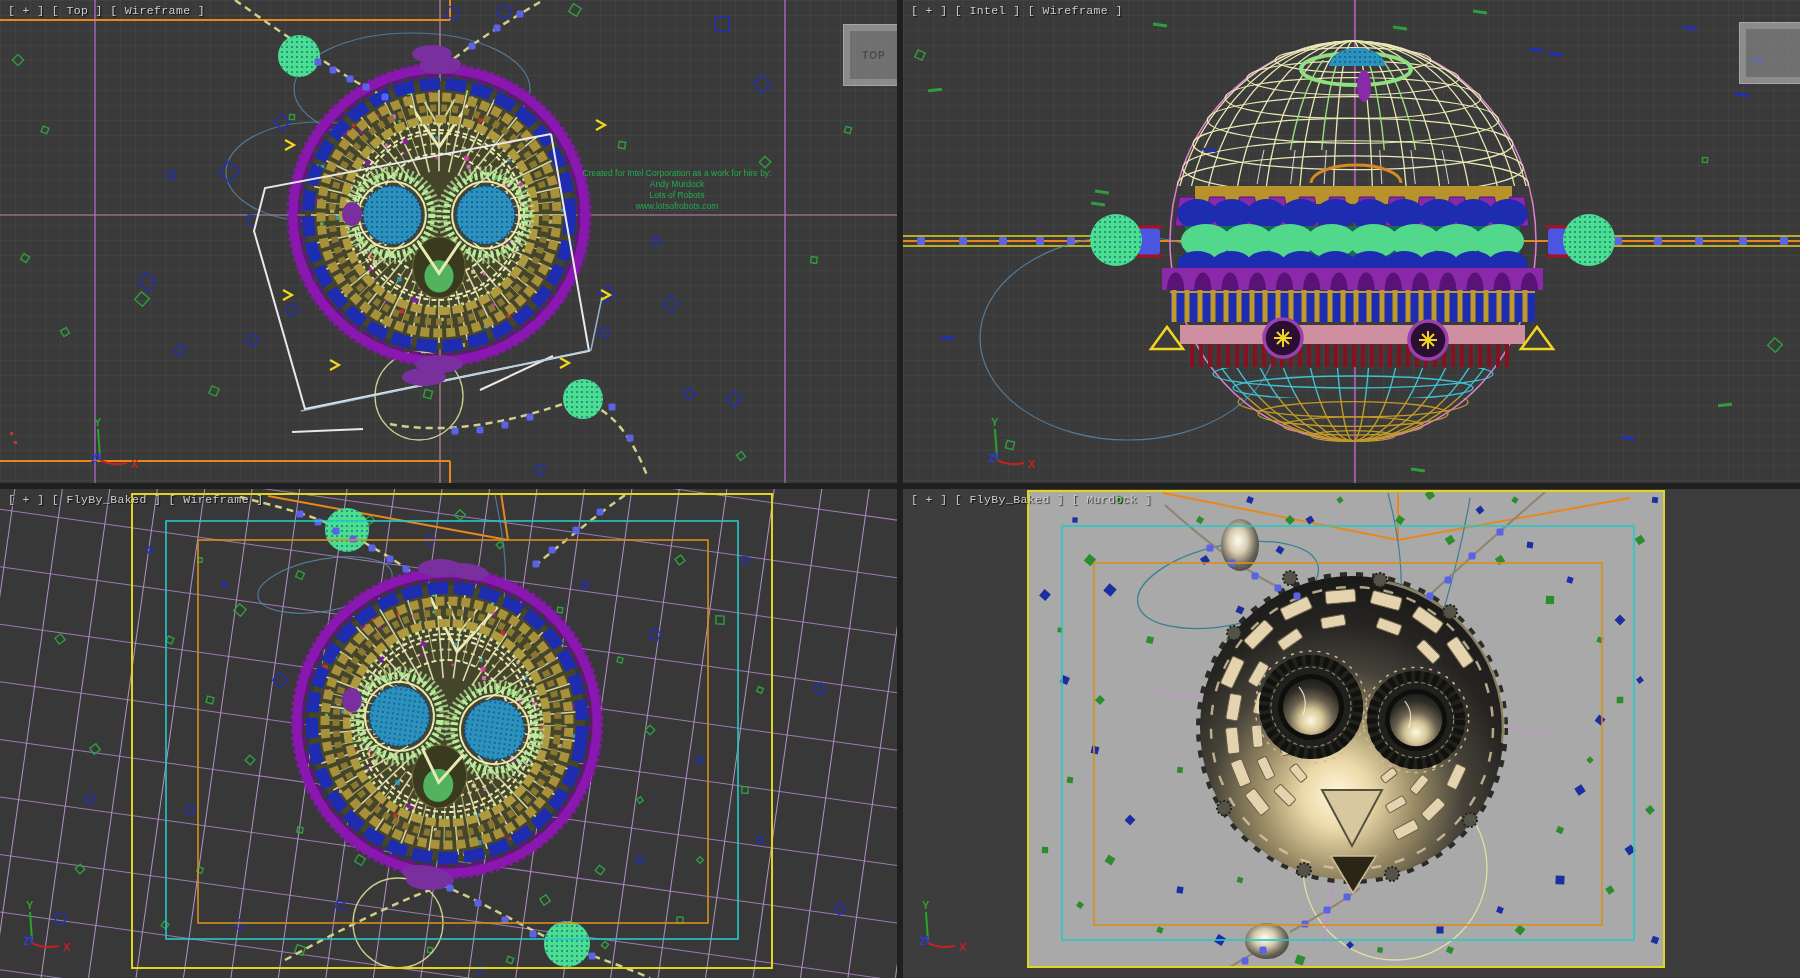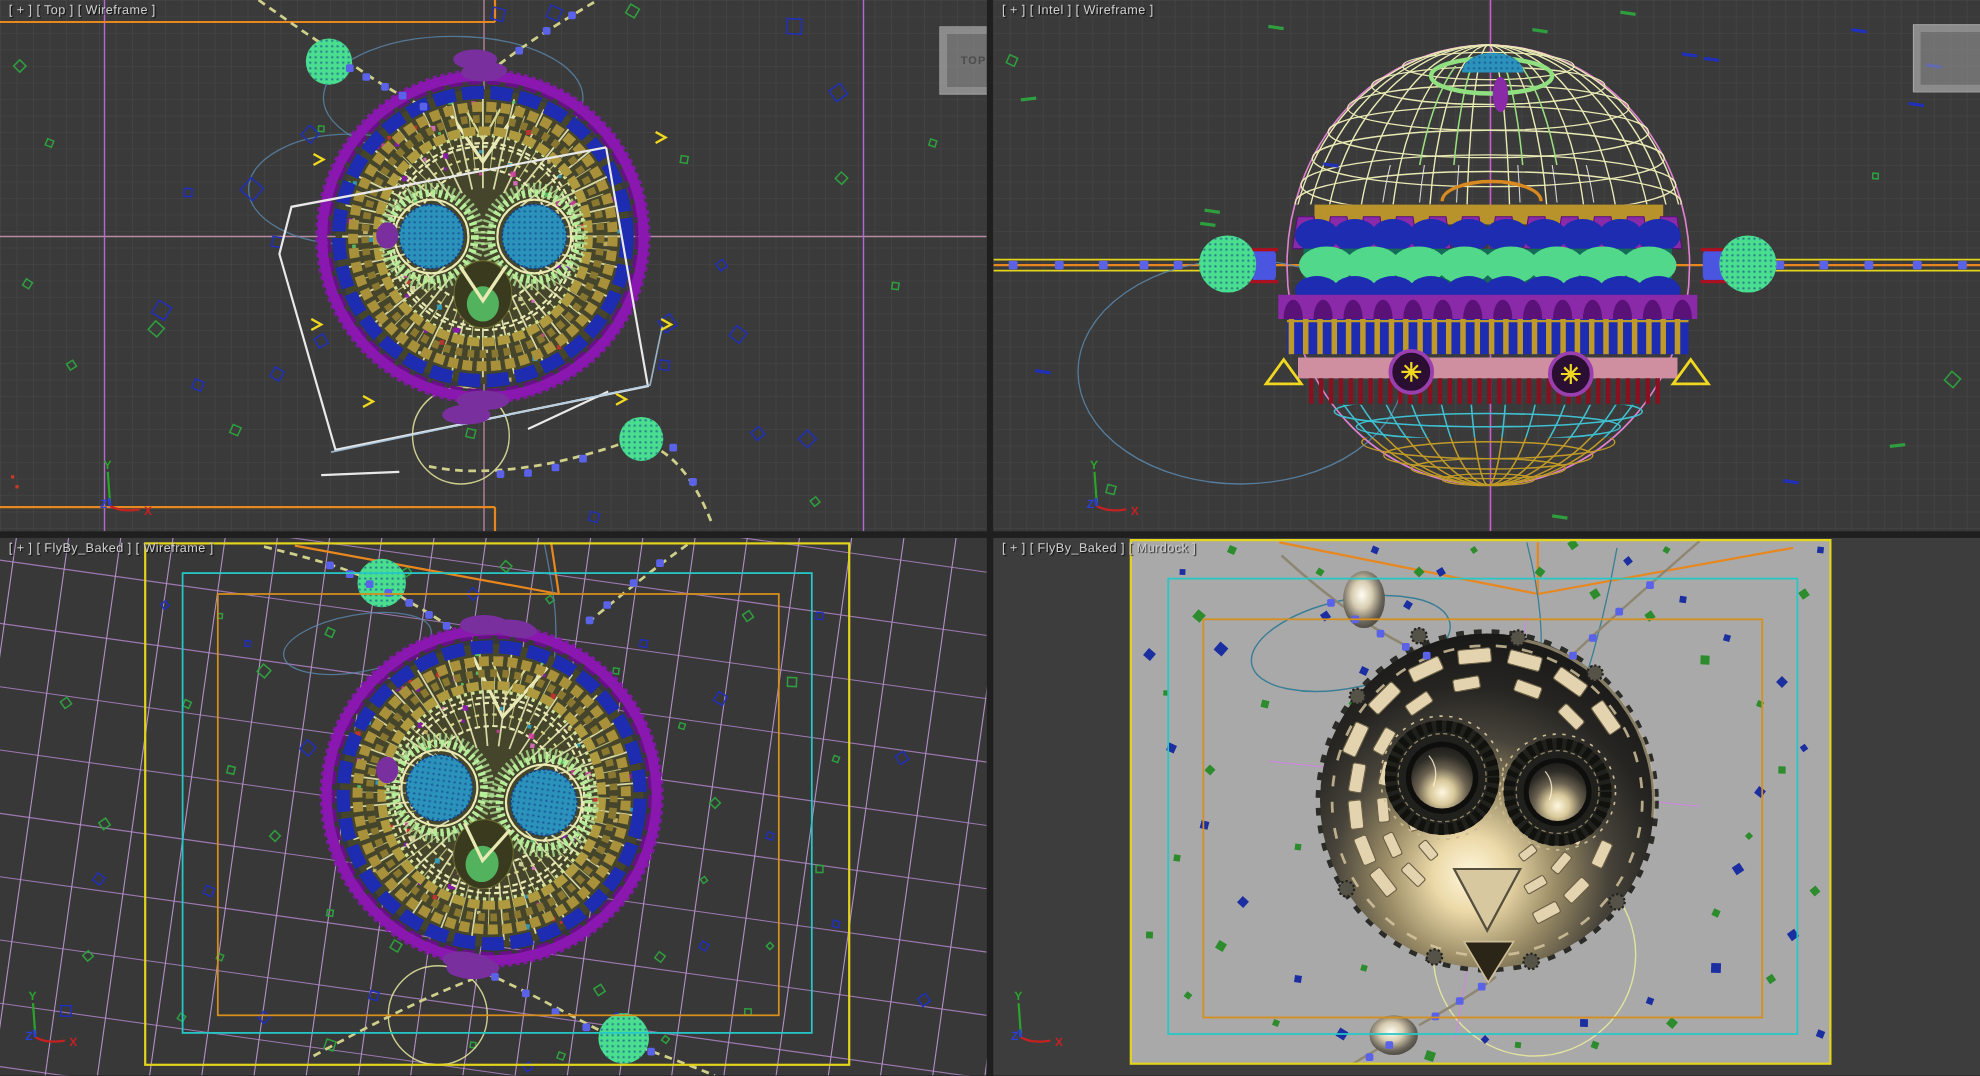--- a/index.html
+++ b/index.html
@@ -4,21 +4,21 @@
 <style>
   html,body{margin:0;padding:0;background:#1e1e1e;}
   #stage{position:relative;width:1800px;height:978px;background:#1f1f1f;overflow:hidden;
          font-family:"Liberation Sans",sans-serif;}
   .viewport{position:absolute;background:#3a3a3a;overflow:hidden;}
   #vp-tl{left:0;top:0;width:897px;height:483px;}
   #vp-tr{left:903px;top:0;width:897px;height:483px;}
   #vp-bl{left:0;top:489px;width:897px;height:489px;}
   #vp-br{left:903px;top:489px;width:897px;height:489px;}
   .vplabel{position:absolute;left:8px;top:4px;z-index:30;font-size:11.5px;color:#cdcdcd;
-           letter-spacing:.4px;text-shadow:1px 1px 1px rgba(0,0,0,.8);white-space:pre;cursor:default;}
+           letter-spacing:.4px;text-shadow:1px 1px 1px rgba(0,0,0,.8);white-space:pre;cursor:default;font-family:Liberation Mono, monospace;}
   .viewcube{position:absolute;z-index:25;width:60px;height:60px;background:rgba(165,165,165,.5);
             border:1px solid rgba(210,210,210,.55);box-shadow:inset 0 0 0 6px rgba(190,190,190,.35);
             display:flex;align-items:center;justify-content:center;}
   .viewcube span{font-size:10px;font-weight:bold;color:#4c4c4c;letter-spacing:1px;}
   .watermark{position:absolute;z-index:20;text-align:center;line-height:1.28;pointer-events:none;}
   .watermark div{white-space:nowrap;}
   svg{display:block;}
 </style>
 </head>
 <body>
@@ -297,23 +297,29 @@
         <g>
           <path d="M 100,457 L 98,429" stroke="#2aa52a" stroke-width="2" fill="none"></path>
           <path d="M 100,460 Q 111,466 127,463" stroke="#c42222" stroke-width="2" fill="none"></path>
           <path d="M 100,460 L 99,453" stroke="#2a3fd4" stroke-width="2.5" fill="none"></path>
           <text x="94" y="426" fill="#2aa52a" font-size="11px" font-family="&quot;Liberation Sans&quot;,sans-serif" font-weight="bold">Y</text>
           <text x="131" y="468" fill="#c42222" font-size="11px" font-family="&quot;Liberation Sans&quot;,sans-serif" font-weight="bold">X</text>
           <text x="91" y="462" fill="#2a3fd4" font-size="11px" font-family="&quot;Liberation Sans&quot;,sans-serif" font-weight="bold">Z</text>
         </g>
       </svg>
     <div class="vplabel">[ + ] [ Top ] [ Wireframe ]</div>
-    <div class="viewcube" id="vc-tl" style="left: 843px; top: 24px; margin-left: 11px;">
+    <div class="viewcube" id="vc-tl" style="left: 843px; top: 24px;">
         <span>TOP</span>
       </div>
+    <div class="watermark" id="wm-tl" style="left: 537px; top: 168px; width: 280px; color: rgb(31, 174, 78); font-size: 8.5px;">
+      <div>Created for Intel Corporation as a work for hire by:</div>
+        <div>Andy Murdock</div>
+      <div>Lots of Robots</div>
+        <div>www.lotsofrobots.com</div>
+    </div>
   </div>
 
   <div class="viewport" id="vp-tr">
     <svg id="svg-tr" width="897" height="483">
         <defs>
           <pattern id="tr-grid" width="15" height="15" patternUnits="userSpaceOnUse">
             <rect width="15" height="15" fill="#3a3a3a"></rect>
             <path d="M 15 0 L 0 0 0 15" fill="none" stroke="#474747" stroke-width="1"></path>
           </pattern>
           <pattern id="tr-stip" width="5" height="5" patternUnits="userSpaceOnUse">

